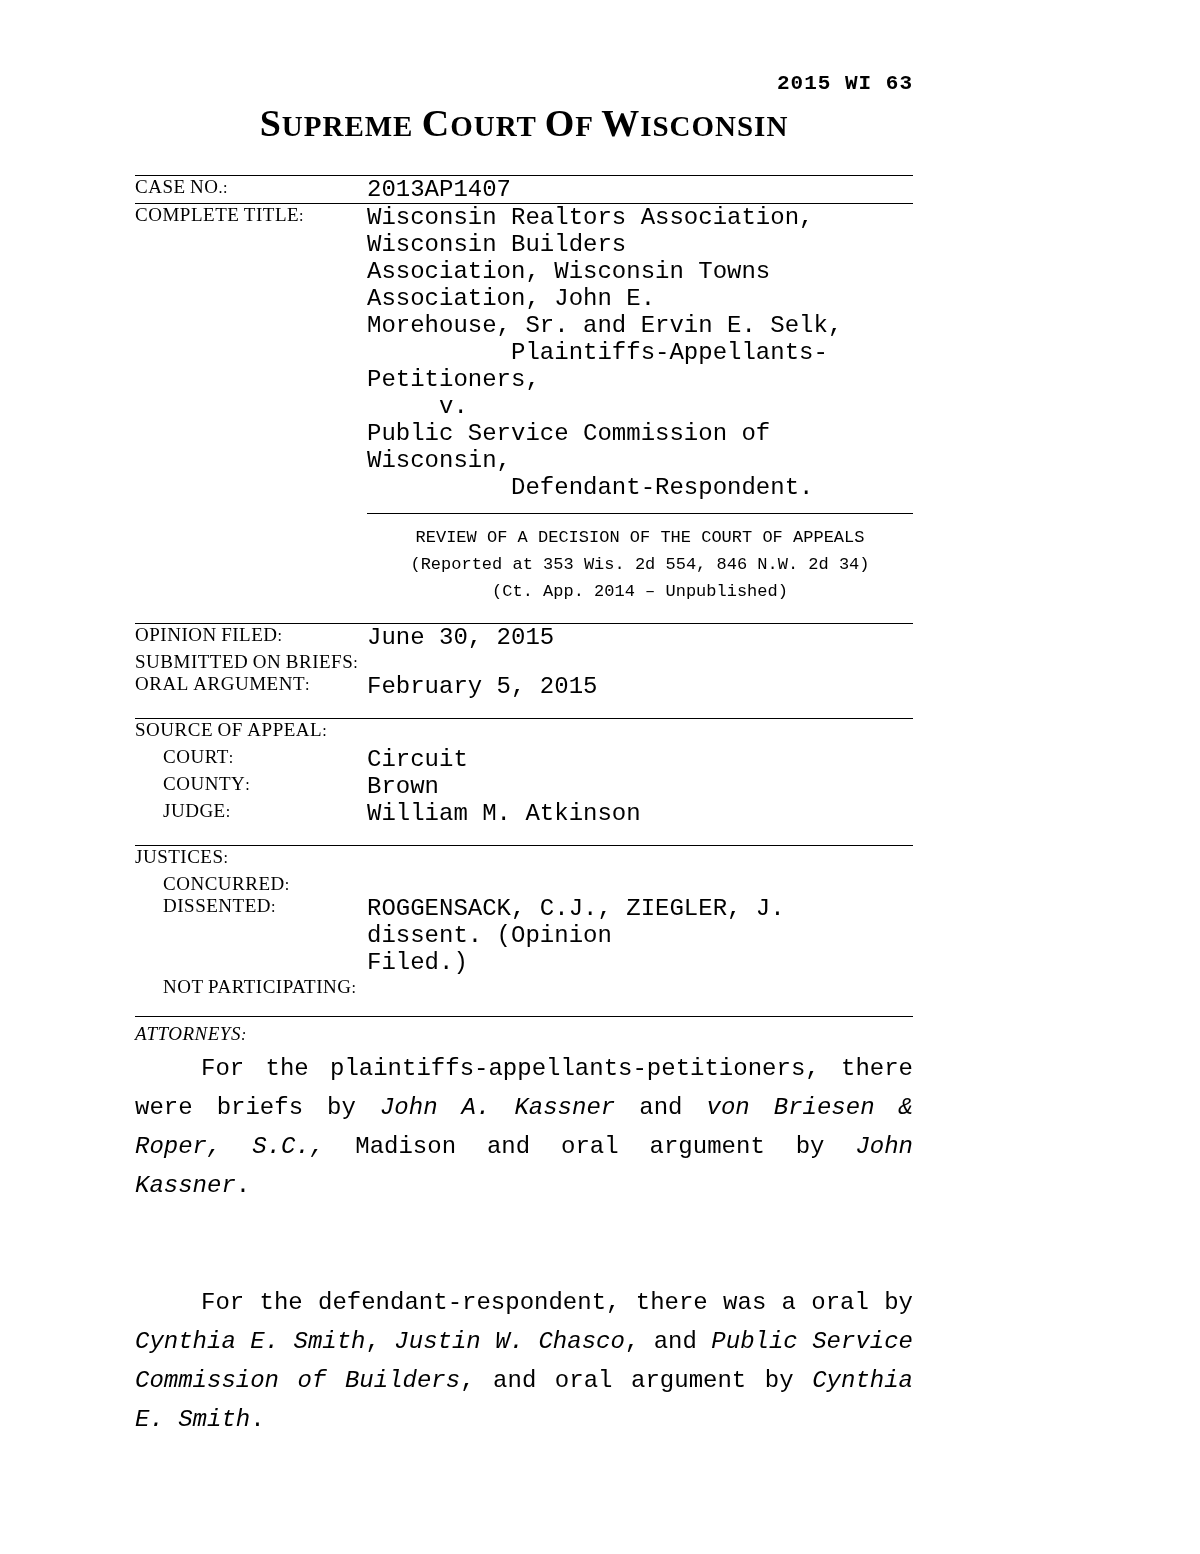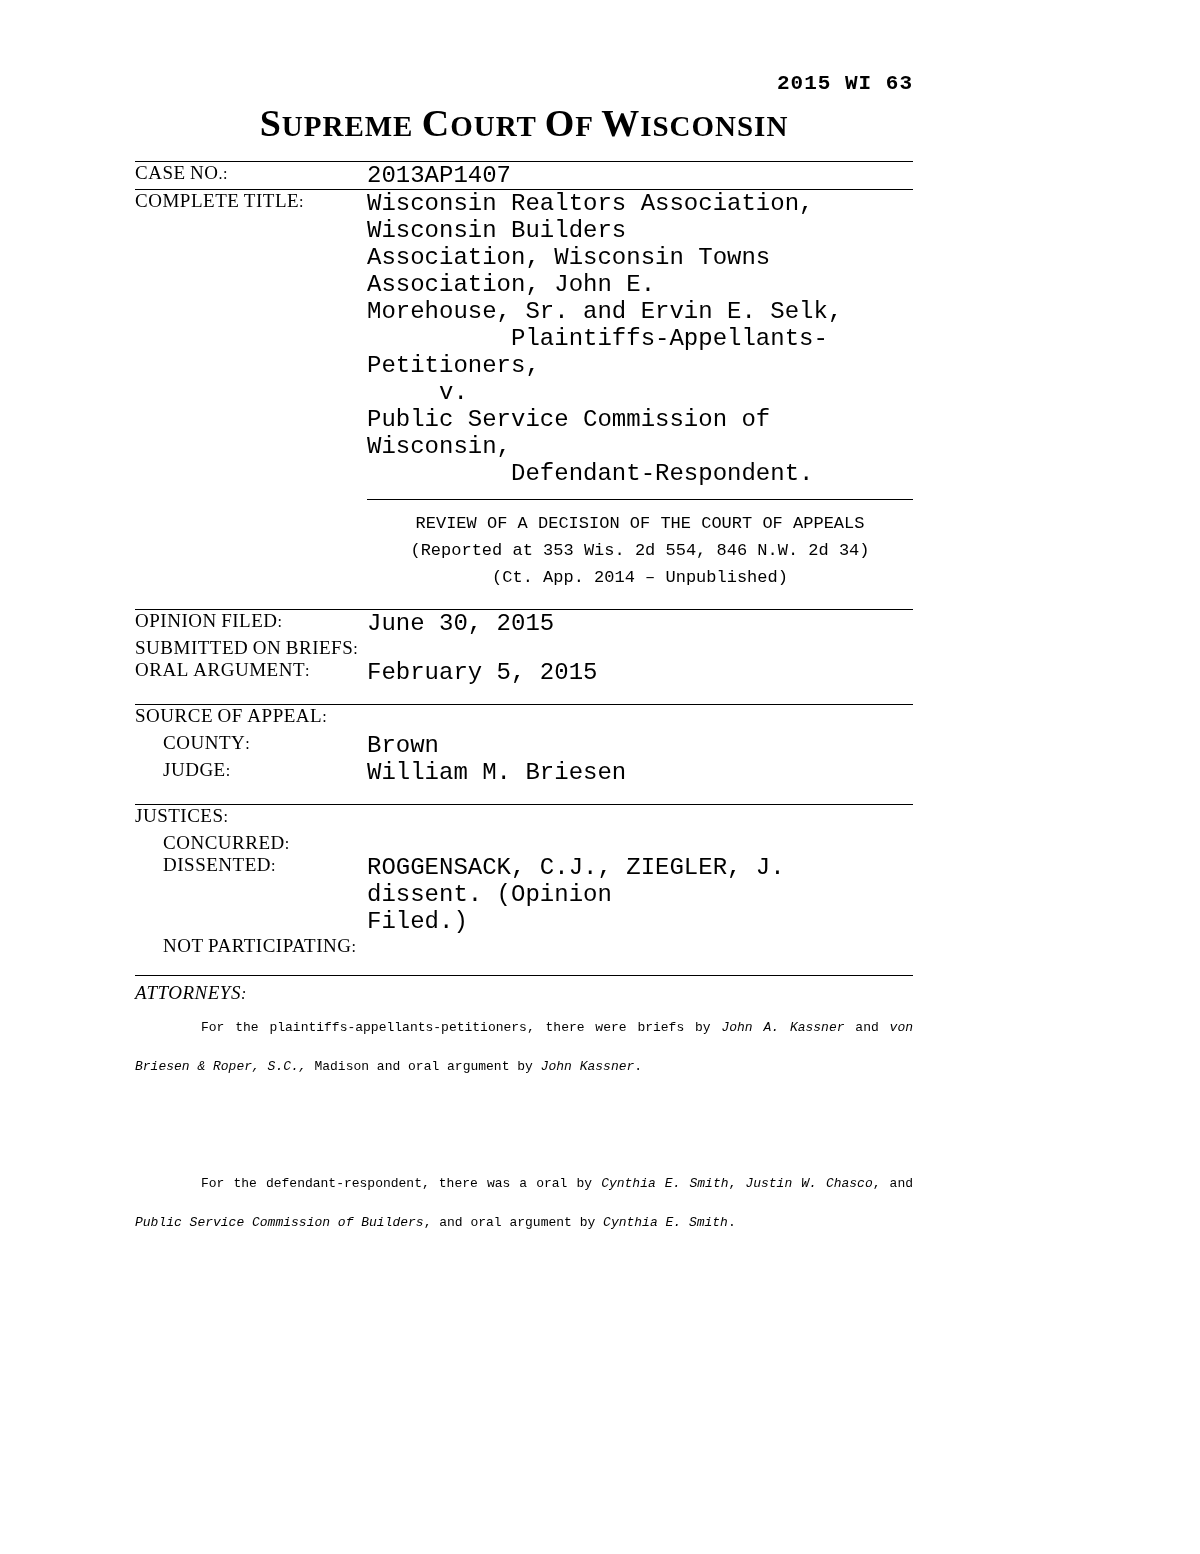--- a/index.html
+++ b/index.html
@@ -29,21 +29,21 @@
     letter-spacing: 1px;
     margin-top: 12px;
     margin-bottom: 6px;
   }
   .court-title {
     text-align: center;
     font-family: "Liberation Serif", serif;
     font-weight: bold;
     font-size: 38px;
     letter-spacing: 1px;
-    margin: 6px 0 16px 0;
+    margin: 6px 0 30px 0;
     white-space: nowrap;
   }
   .court-title .sc {
     font-size: 29px;
   }
   hr.rule {
     border: none;
     border-top: 1px solid #000;
     margin: 0;
     height: 0;
@@ -96,21 +96,21 @@
   .attorneys-label {
     font-family: "Liberation Serif", serif;
     font-size: 16px;
     letter-spacing: 0.5px;
     margin-top: 6px;
     font-style: italic;
   }
   .attorneys-label .cap { font-size: 19px; }
   .para {
     font-family: "Liberation Mono", monospace;
-    font-size: 13px;
+    font-size: 24px;
     line-height: 39px;
     text-align: justify;
     text-indent: 66px;
     margin: 4px 0 0 0;
   }
   .para.second { margin-top: 78px; }
   .it { font-style: italic; }
   .vspace-md { height: 18px; }
 </style>
 </head>
@@ -211,32 +211,40 @@
           <tr>
         <td class="label">
           <div class="lbl"><span class="cap">S</span><span class="cap">O</span><span class="cap">U</span><span class="cap">R</span><span class="cap">C</span><span class="cap">E</span> <span class="cap">O</span><span class="cap">F</span> <span class="cap">A</span><span class="cap">P</span><span class="cap">P</span><span class="cap">E</span><span class="cap">A</span><span class="cap">L</span>:</div>
         </td>
         <td>
               <div class="val">&nbsp;</div>
             </td>
       </tr>
       <tr>
         <td class="label">
+          <div class="lbl indent1"><span class="cap">C</span><span class="cap">O</span><span class="cap">U</span><span class="cap">R</span><span class="cap">T</span>:</div>
+        </td>
+        <td>
+          <div class="val">Circuit</div>
+        </td>
+      </tr>
+      <tr>
+        <td class="label">
           <div class="lbl indent1"><span class="cap">C</span><span class="cap">O</span><span class="cap">U</span><span class="cap">N</span><span class="cap">T</span><span class="cap">Y</span>:</div>
         </td>
         <td>
           <div class="val">Brown</div>
         </td>
       </tr>
       <tr>
         <td class="label">
           <div class="lbl indent1"><span class="cap">J</span><span class="cap">U</span><span class="cap">D</span><span class="cap">G</span><span class="cap">E</span>:</div>
         </td>
         <td>
-          <div class="val">William M. Briesen</div>
+          <div class="val">William M. Atkinson</div>
         </td>
       </tr>
     </tbody>
       </table>
     <div class="vspace-md"></div>
   </div>
 
   <hr class="rule">
 
   <div class="block">

